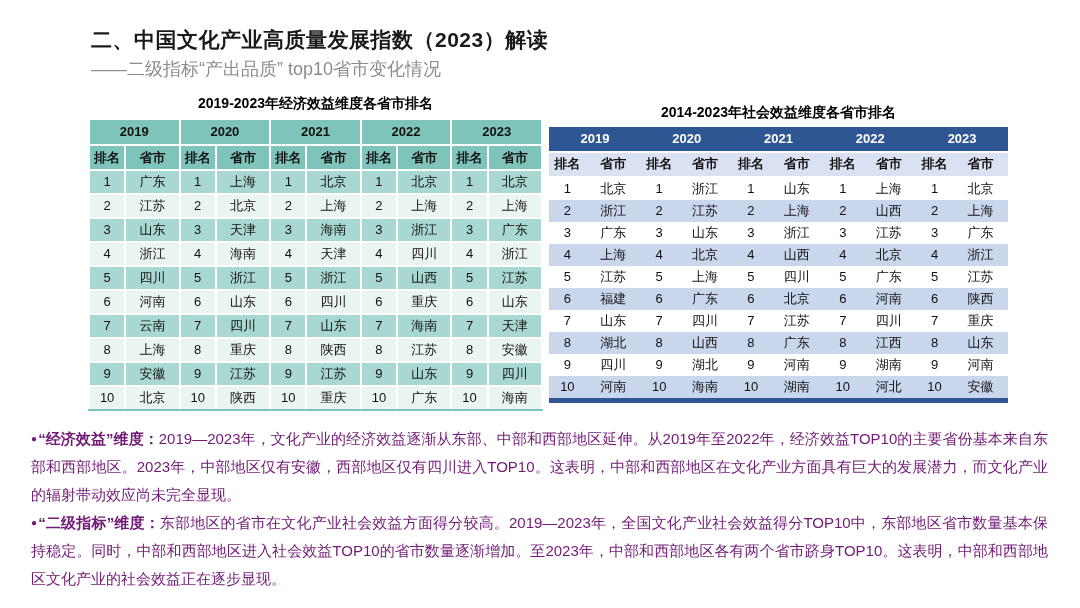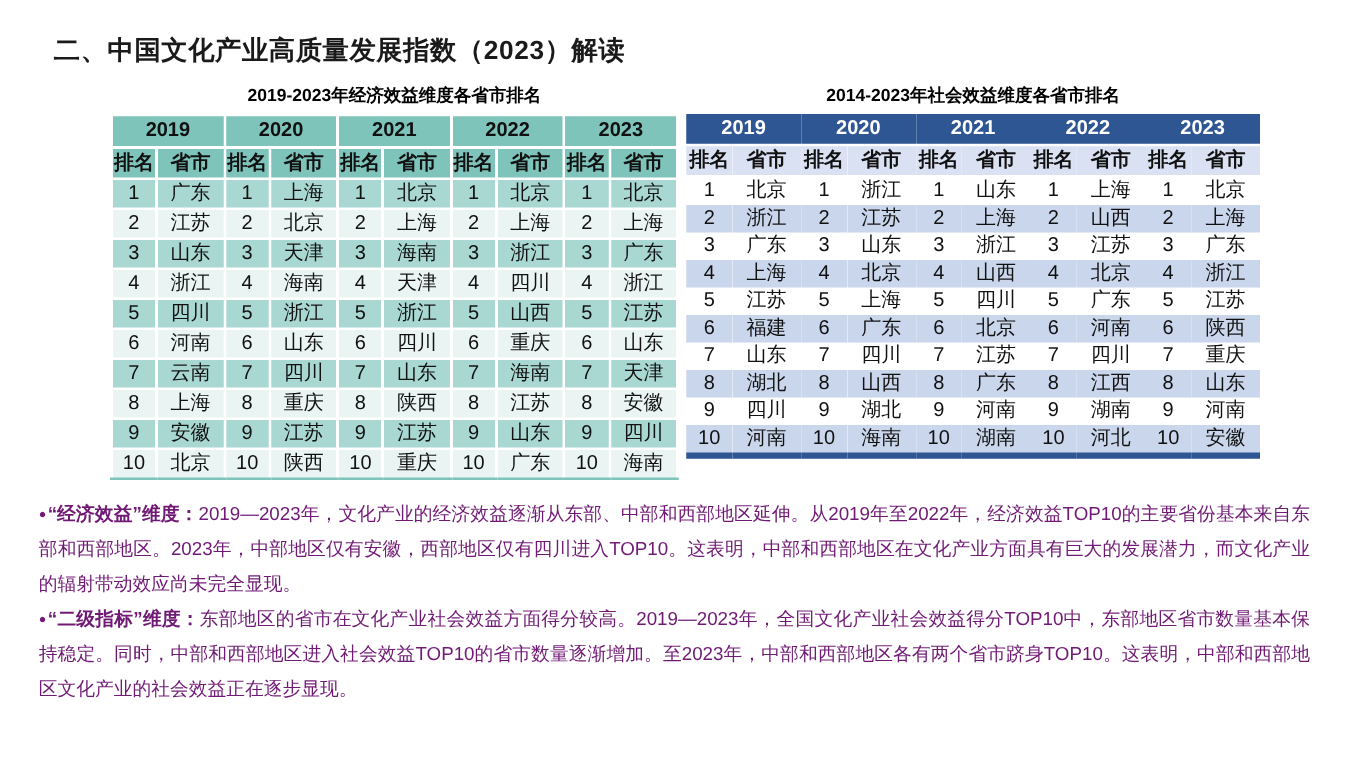--- a/index.html
+++ b/index.html
@@ -7,48 +7,48 @@
     position: relative;
     width: 1080px; height: 608px;
     background: #ffffff;
     margin: 0 auto;
     font-family: "Liberation Sans", "DejaVu Sans", sans-serif;
     color: #1a1a1a;
     overflow: hidden;
     box-sizing: border-box;
   }
   
-  .slide-header { padding: 26px 0 0 43px; }
+  .slide-header { padding: 26px 0 0 43px; margin-left: 48px; }
   .page-title {
     margin: 0; font-size: 21px; font-weight: bold; color: #1a1a1a;
     letter-spacing: 0.5px;
   }
   .page-subtitle {
     margin: 3px 0 0 0; font-size: 18px; font-weight: normal; color: #8c8c8c;
   }
   
-  .tables-row { display: flex; gap: 6px; margin: 14px 72px 0 88px; }
+  .tables-row { display: flex; gap: 6px; margin: 14px 72px 0 88px; align-items: center; }
   .table-block.economic { width: 455px; }
   .table-block.social  { width: 459px; }
   .tbl-title {
     text-align: center; font-size: 14px; font-weight: bold; color: #000;
     margin-bottom: 5px; white-space: nowrap;
   }
   table.rank-table {
     border-collapse: collapse; table-layout: fixed; width: 100%;
-    font-size: 16px; color: #111;
+    font-size: 13px; color: #111;
   }
   .rank-table col.col-rank { width: 8%; }
   .rank-table col.col-prov { width: 12%; }
   .rank-table th, .rank-table td {
     padding: 0; text-align: center; height: 22px; line-height: 22px;
     overflow: hidden; white-space: nowrap;
   }
   .rank-table .year-th { height: 24px; font-weight: bold; }
-  .rank-table .sub-th  { height: 23px; font-weight: bold; font-family: Liberation Mono, monospace; }
+  .rank-table .sub-th  { height: 23px; font-weight: bold; }
   
   .teal th, .teal td { border: 2px solid #ffffff; }
   .teal .year-th, .teal .sub-th { background: #7EC4BB; color: #111; }
   .teal tbody tr:nth-child(odd)  td { background: #A9D8D2; }
   .teal tbody tr:nth-child(even) td { background: #EAF5F3; }
   .teal tbody tr:last-child td { border-bottom: 2px solid #7EC4BB; }
   
   .blue th, .blue td { border: none; }
   .blue .year-th { background: #2E5693; color: #ffffff; border-bottom: 2px solid #ffffff; }
   .blue .sub-th  { background: #D9E1F2; color: #111; border-bottom: 2px solid #ffffff; }
@@ -61,20 +61,21 @@
   .note-bullet { font-size: 10px; vertical-align: 2px; margin-right: 1px; }
   .note-lead { font-weight: bold; }
 </style>
 </head>
 <body>
 
 <div class="slide">
 
   <header class="slide-header">
     <h1 class="page-title">二、中国文化产业高质量发展指数（2023）解读</h1>
+    <h2 class="page-subtitle">——二级指标“产出品质” top10省市变化情况</h2>
   </header>
 
   <div class="tables-row">
 
     <section class="table-block economic">
       <div class="tbl-title">2019-2023年经济效益维度各省市排名</div>
       <table class="rank-table teal">
           <colgroup>
             <col class="col-rank">
             <col class="col-prov">

